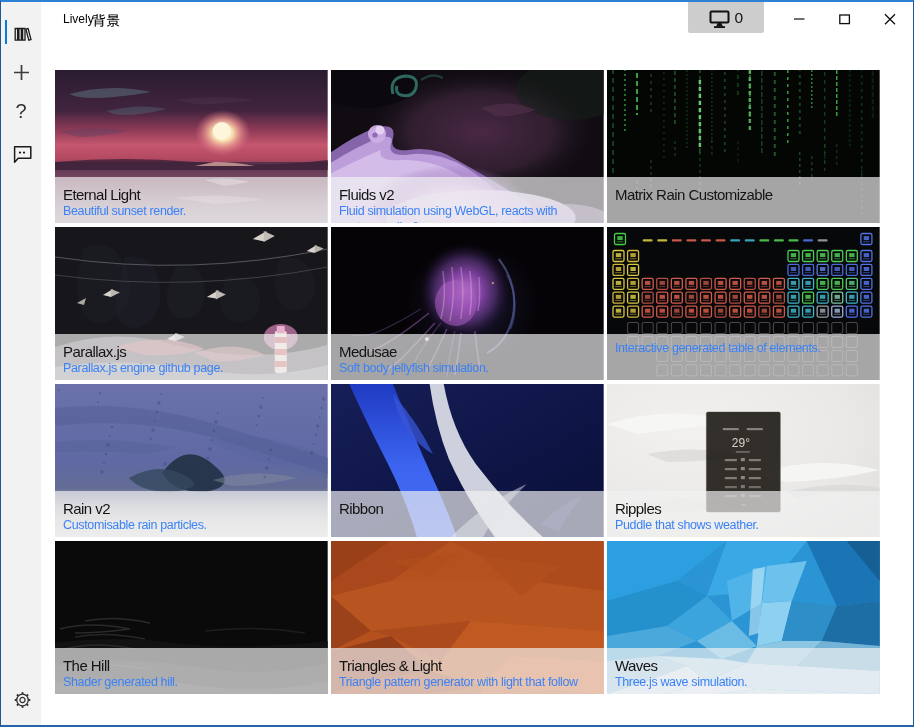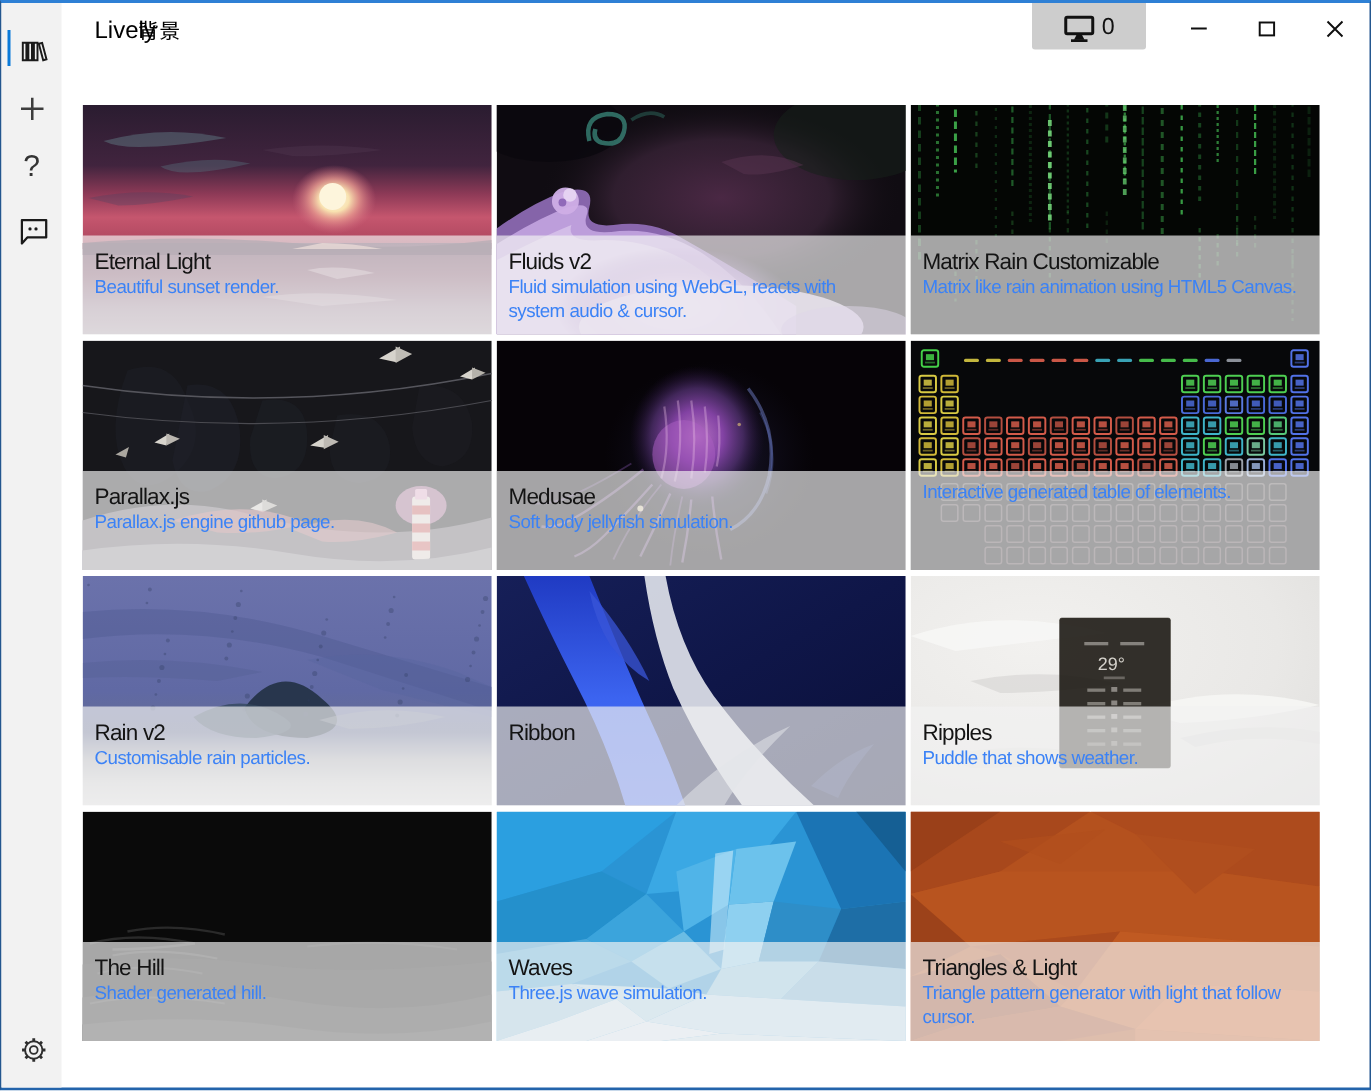--- a/index.html
+++ b/index.html
@@ -1,25 +1,25 @@
 <!DOCTYPE html>
 <html><head><meta charset="utf-8">
 <style>
 *{margin:0;padding:0;box-sizing:border-box}
 html,body{width:914px;height:727px;overflow:hidden;background:#fff;font-family:"Liberation Sans",sans-serif}
 #win{position:relative;width:914px;height:727px;background:#fff;
  border-top:2px solid #2e80d5;border-left:1px solid #24578f;border-right:1px solid #24578f;border-bottom:2px solid #2364ab}
 #side{position:absolute;left:0;top:0;bottom:0;width:40px;background:#f2f2f2}
 #pill{position:absolute;left:4px;top:18px;width:2px;height:24px;background:#0a7ad9}
 .sic{position:absolute;left:0;width:40px;text-align:center;color:#1b1b1b}
-#title{position:absolute;left:62px;top:10px;font-size:16px;color:#000}
+#title{position:absolute;left:62px;top:10px;font-size:12px;color:#000}
 #monbtn{position:absolute;left:687px;top:0;width:76px;height:31px;background:#cdcdcd;border-radius:0 0 2px 2px}
 #grid{position:absolute;left:54px;top:68px;display:grid;grid-template-columns:repeat(3,272.7px);grid-auto-rows:153px;gap:4px 3.3px}
 .card{position:relative;overflow:hidden}
-.ov{position:absolute;left:0;right:0;bottom:0;height:66px;background:rgba(242,242,242,0.68);padding:7.5px 8px 0}
+.ov{position:absolute;left:0;right:0;bottom:0;height:46px;background:rgba(242,242,242,0.68);padding:7.5px 8px 0}
 .t{font-size:15px;line-height:20px;color:#141414;letter-spacing:-0.55px}
 .d{font-size:12.5px;line-height:16px;color:#3b82f6;white-space:nowrap;letter-spacing:-0.35px;margin-top:-1.5px}
 </style></head>
 <body>
 <div id="win">
 <div id="side">
  <div id="pill"></div>
  <svg class="sic" style="top:25px" width="40" height="16" viewBox="0 0 40 16">
    <g fill="#1b1b1b">
    <path d="M14.2 1.5 h2.4 v11.6 h-2.4 Z M17.9 1.5 h2.4 v11.6 h-2.4 Z M21.6 1.5 h2.4 v11.6 h-2.4 Z" fill="none" stroke="#1b1b1b" stroke-width="1.3"></path>
@@ -189,21 +189,20 @@
             <line x1="243" y1="-16" x2="243" y2="76" stroke="#1e5a28" stroke-width="2" stroke-dasharray="3 2" opacity="0.33"></line>
             <line x1="255" y1="-2" x2="255" y2="109" stroke="#1e5a28" stroke-width="1.5" stroke-dasharray="3 4" opacity="0.53"></line>
             <line x1="255" y1="100" x2="255" y2="144" stroke="#2f8038" stroke-width="1.5" stroke-dasharray="3 3" opacity="0.29"></line>
             <line x1="266" y1="-6" x2="266" y2="48" stroke="#1e5a28" stroke-width="2" stroke-dasharray="5 2" opacity="0.32"></line>
           </g>
           <line x1="93" y1="10" x2="93" y2="80" stroke="#7ae080" stroke-width="2.5" stroke-dasharray="4 3" opacity="0.85"></line>
           <line x1="143" y1="0" x2="143" y2="60" stroke="#66d070" stroke-width="2.5" stroke-dasharray="4 3" opacity="0.75"></line>
         </svg>
         <div class="ov">
           <div class="t">Matrix Rain Customizable</div>
-          <div class="d">Matrix like rain animation using HTML5 Canvas.</div>
         </div>
       </div>
 <div class="card">
         <svg viewBox="0 0 273 153" preserveAspectRatio="none" style="position:absolute;inset:0;width:100%;height:100%">
 <rect width="273" height="153" fill="#17171b"></rect>
 <path d="M30 20 Q60 10 70 40 Q85 70 60 90 Q40 105 28 85 Q15 60 30 20Z" fill="#1e1f27" opacity="0.55"></path>
 <path d="M70 30 Q100 25 105 60 Q108 90 85 100 Q65 105 60 80Z" fill="#20222c" opacity="0.5"></path>
 <path d="M120 40 Q150 35 150 65 Q150 90 128 92 Q110 90 112 65Z" fill="#1d1f26" opacity="0.6"></path>
 <path d="M170 50 Q200 45 205 70 Q208 92 185 95 Q165 94 165 72Z" fill="#1f2127" opacity="0.45"></path>
 <path d="M225 30 Q255 28 260 55 Q262 80 240 84 Q222 82 220 58Z" fill="#1d1e24" opacity="0.5"></path>
@@ -977,20 +976,43 @@
 <path d="M150 90 Q200 84 250 92" stroke="#383838" stroke-width="1.4" fill="none" opacity="0.45"></path>
 <path d="M5 128 Q45 120 95 128" stroke="#3c3c3c" stroke-width="1.2" fill="none" opacity="0.7"></path>
 </svg>
         <div class="ov">
           <div class="t">The Hill</div>
           <div class="d">Shader generated hill.</div>
         </div>
       </div>
 <div class="card">
         <svg viewBox="0 0 273 153" preserveAspectRatio="none" style="position:absolute;inset:0;width:100%;height:100%">
+<rect width="273" height="153" fill="#b4511e"></rect>
+<polygon points="0,0 120,0 60,40 0,55" fill="#a8481c"></polygon>
+<polygon points="0,0 60,0 0,40" fill="#9a4019"></polygon>
+<polygon points="120,0 273,0 273,50 200,40" fill="#ad4b1d"></polygon>
+<polygon points="60,40 200,40 273,50 273,90 140,80 40,90 0,55" fill="#b8541f"></polygon>
+<polygon points="150,15 230,25 190,55" fill="#b04e1e"></polygon>
+<polygon points="0,55 40,90 0,110" fill="#9c421a"></polygon>
+<polygon points="0,110 60,95 100,130 40,140 0,153" fill="#943d19"></polygon>
+<polygon points="40,90 140,80 110,120 60,95" fill="#ab4a1d"></polygon>
+<polygon points="140,80 273,90 273,120 180,115 110,120" fill="#c05a22"></polygon>
+<polygon points="110,120 180,115 150,145 100,130" fill="#c35c24"></polygon>
+<polygon points="180,115 273,120 273,153 150,145" fill="#cf6228"></polygon>
+<polygon points="40,140 100,130 150,145 100,153 0,153" fill="#a5461d"></polygon>
+<polygon points="150,145 273,153 150,153" fill="#c85e26"></polygon>
+<polygon points="60,20 130,12 100,35" fill="#b04e1d" opacity="0.7"></polygon>
+</svg>
+        <div class="ov">
+          <div class="t">Triangles &amp; Light</div>
+          <div class="d">Triangle pattern generator with light that follow<br>cursor.</div>
+        </div>
+      </div>
+<div class="card">
+        <svg viewBox="0 0 273 153" preserveAspectRatio="none" style="position:absolute;inset:0;width:100%;height:100%">
 <rect width="273" height="153" fill="#2a94d4"></rect>
 <polygon points="0,0 120,0 70,40 0,60" fill="#2b9fe0"></polygon>
 <polygon points="120,0 200,0 160,50 100,55" fill="#3aa8e4"></polygon>
 <polygon points="200,0 273,0 273,60 230,65" fill="#1b74b4"></polygon>
 <polygon points="240,0 273,0 273,40" fill="#155f94"></polygon>
 <polygon points="160,25 200,20 185,60 155,62" fill="#6cc2ec"></polygon>
 <polygon points="120,40 160,25 155,62 125,80" fill="#50b4e8"></polygon>
 <polygon points="155,62 185,60 175,100 150,105" fill="#8ed0f0"></polygon>
           <polygon points="146,28 158,26 152,92 142,95" fill="#d6eefa" opacity="0.55"></polygon>
 <polygon points="0,60 70,40 100,55 60,85 0,95" fill="#2490cc"></polygon>
@@ -1006,36 +1028,13 @@
 <polygon points="140,122 190,125 273,130 273,153 150,148 100,140" fill="#bfdcee"></polygon>
 <polygon points="0,153 40,140 80,125 100,140 60,153" fill="#d2e6f2"></polygon>
 <polygon points="100,140 150,148 110,153 60,153" fill="#dceaf4"></polygon>
 <polygon points="150,148 273,153 110,153" fill="#cde2f0"></polygon>
 </svg>
         <div class="ov">
           <div class="t">Waves</div>
           <div class="d">Three.js wave simulation.</div>
         </div>
       </div>
-<div class="card">
-        <svg viewBox="0 0 273 153" preserveAspectRatio="none" style="position:absolute;inset:0;width:100%;height:100%">
-<rect width="273" height="153" fill="#b4511e"></rect>
-<polygon points="0,0 120,0 60,40 0,55" fill="#a8481c"></polygon>
-<polygon points="0,0 60,0 0,40" fill="#9a4019"></polygon>
-<polygon points="120,0 273,0 273,50 200,40" fill="#ad4b1d"></polygon>
-<polygon points="60,40 200,40 273,50 273,90 140,80 40,90 0,55" fill="#b8541f"></polygon>
-<polygon points="150,15 230,25 190,55" fill="#b04e1e"></polygon>
-<polygon points="0,55 40,90 0,110" fill="#9c421a"></polygon>
-<polygon points="0,110 60,95 100,130 40,140 0,153" fill="#943d19"></polygon>
-<polygon points="40,90 140,80 110,120 60,95" fill="#ab4a1d"></polygon>
-<polygon points="140,80 273,90 273,120 180,115 110,120" fill="#c05a22"></polygon>
-<polygon points="110,120 180,115 150,145 100,130" fill="#c35c24"></polygon>
-<polygon points="180,115 273,120 273,153 150,145" fill="#cf6228"></polygon>
-<polygon points="40,140 100,130 150,145 100,153 0,153" fill="#a5461d"></polygon>
-<polygon points="150,145 273,153 150,153" fill="#c85e26"></polygon>
-<polygon points="60,20 130,12 100,35" fill="#b04e1d" opacity="0.7"></polygon>
-</svg>
-        <div class="ov">
-          <div class="t">Triangles &amp; Light</div>
-          <div class="d">Triangle pattern generator with light that follow<br>cursor.</div>
-        </div>
-      </div>
 </div>
 </div>
 </body></html>

